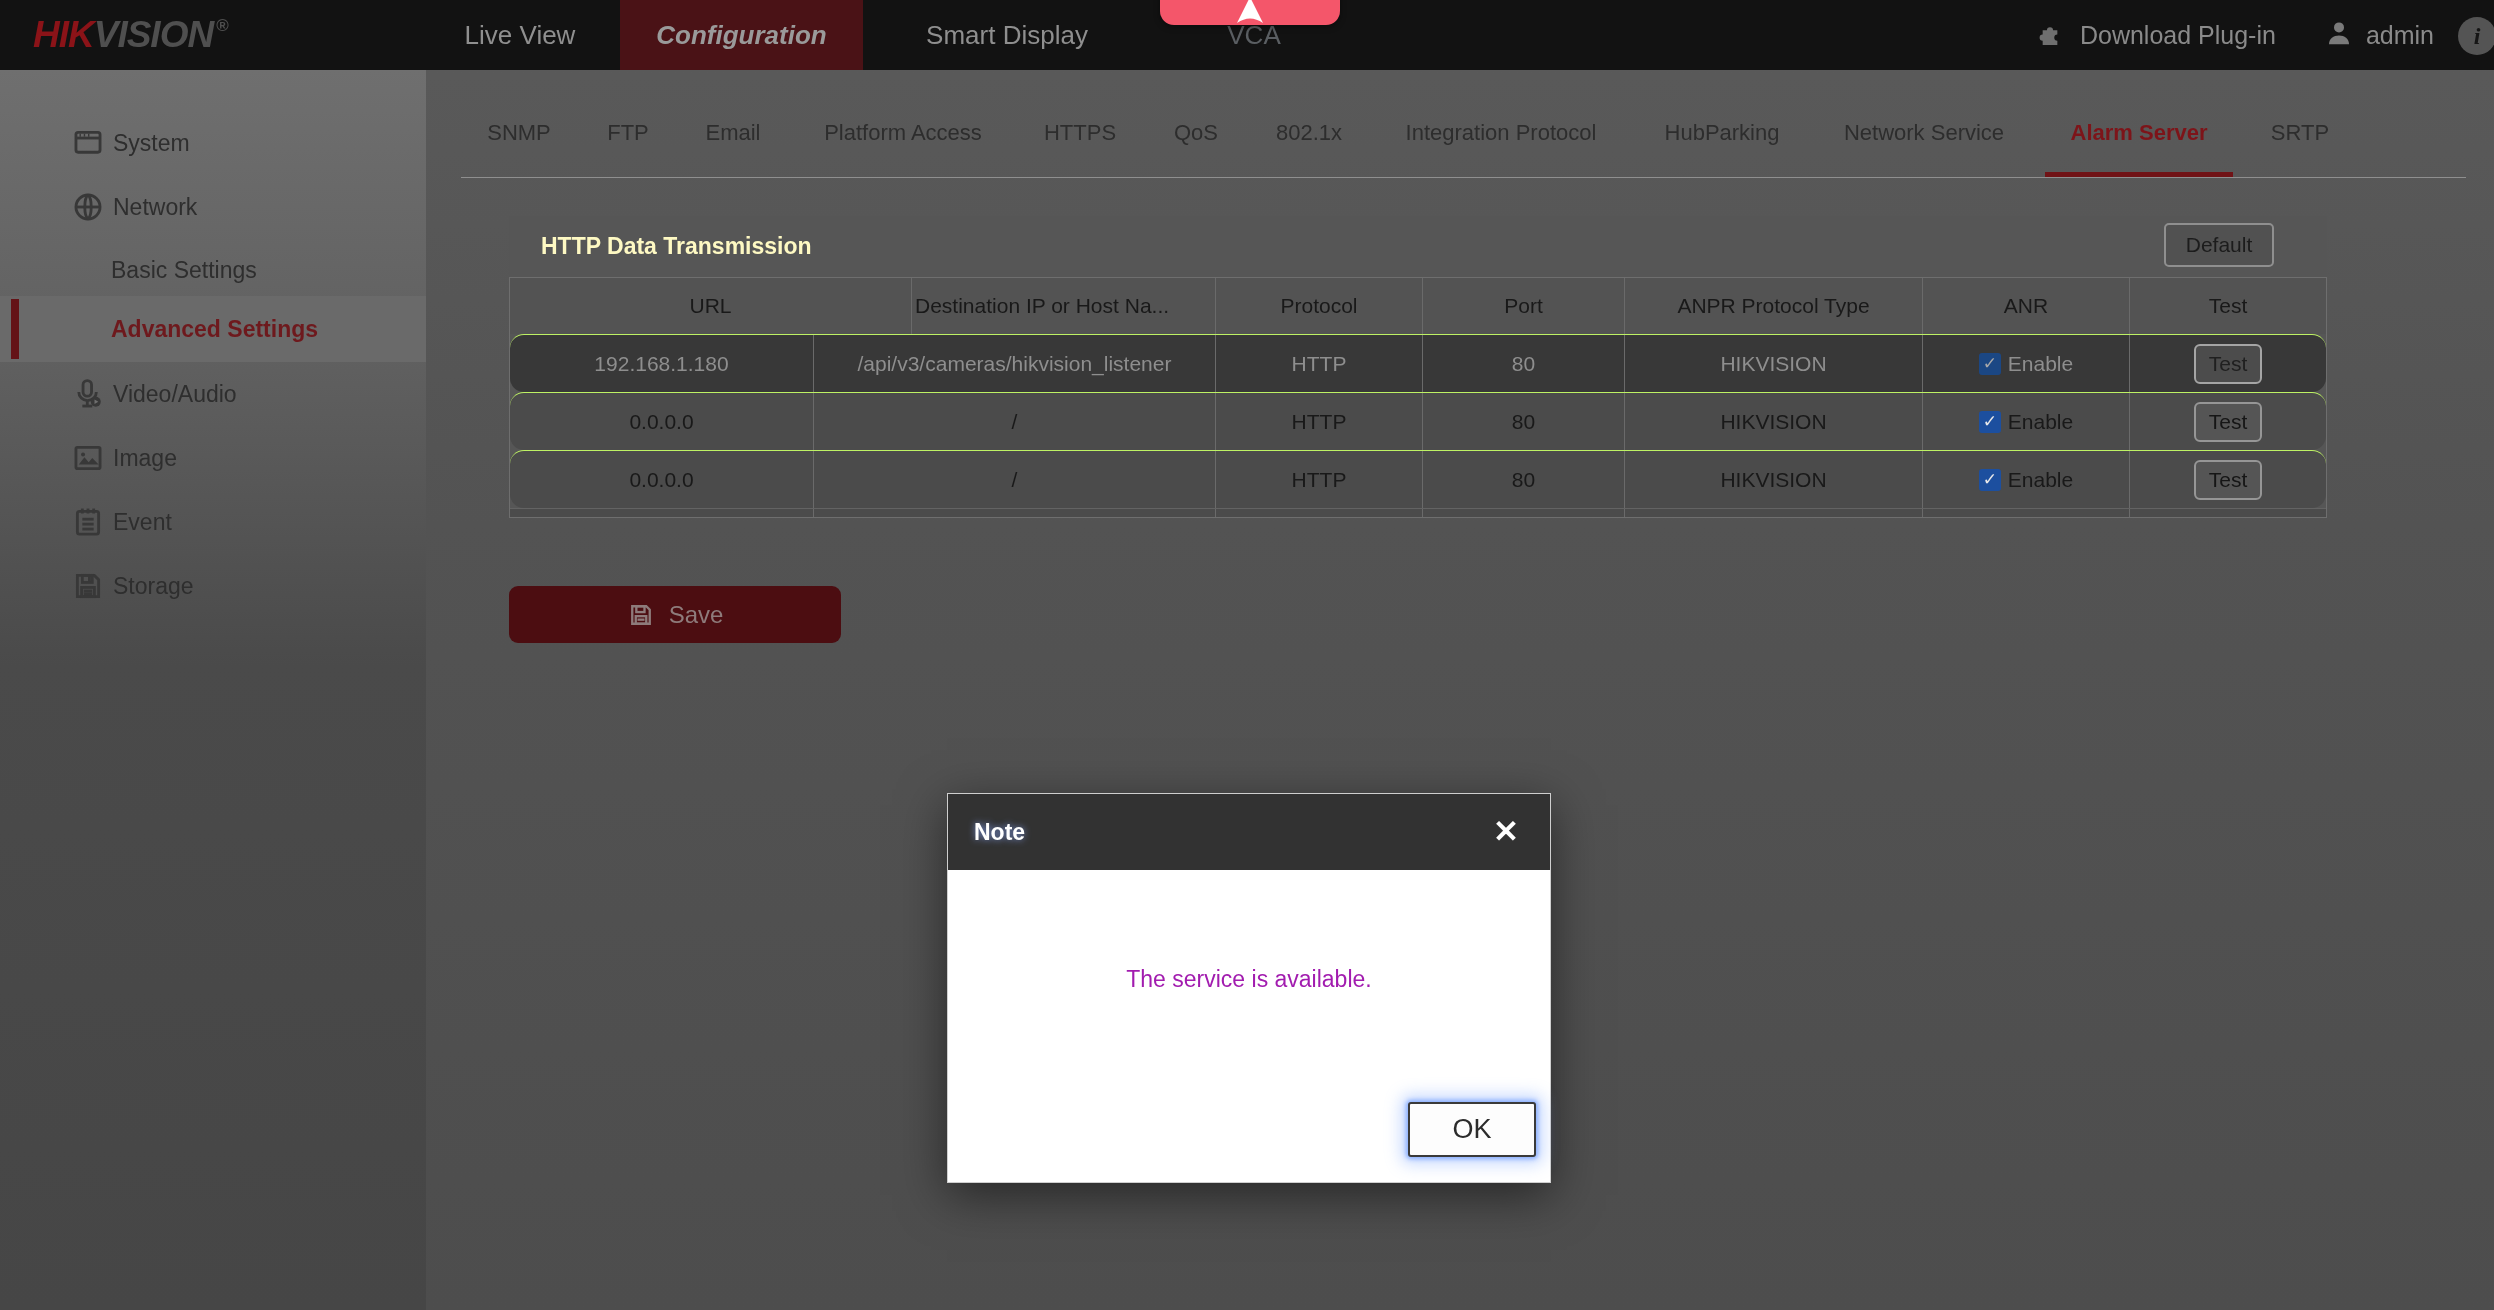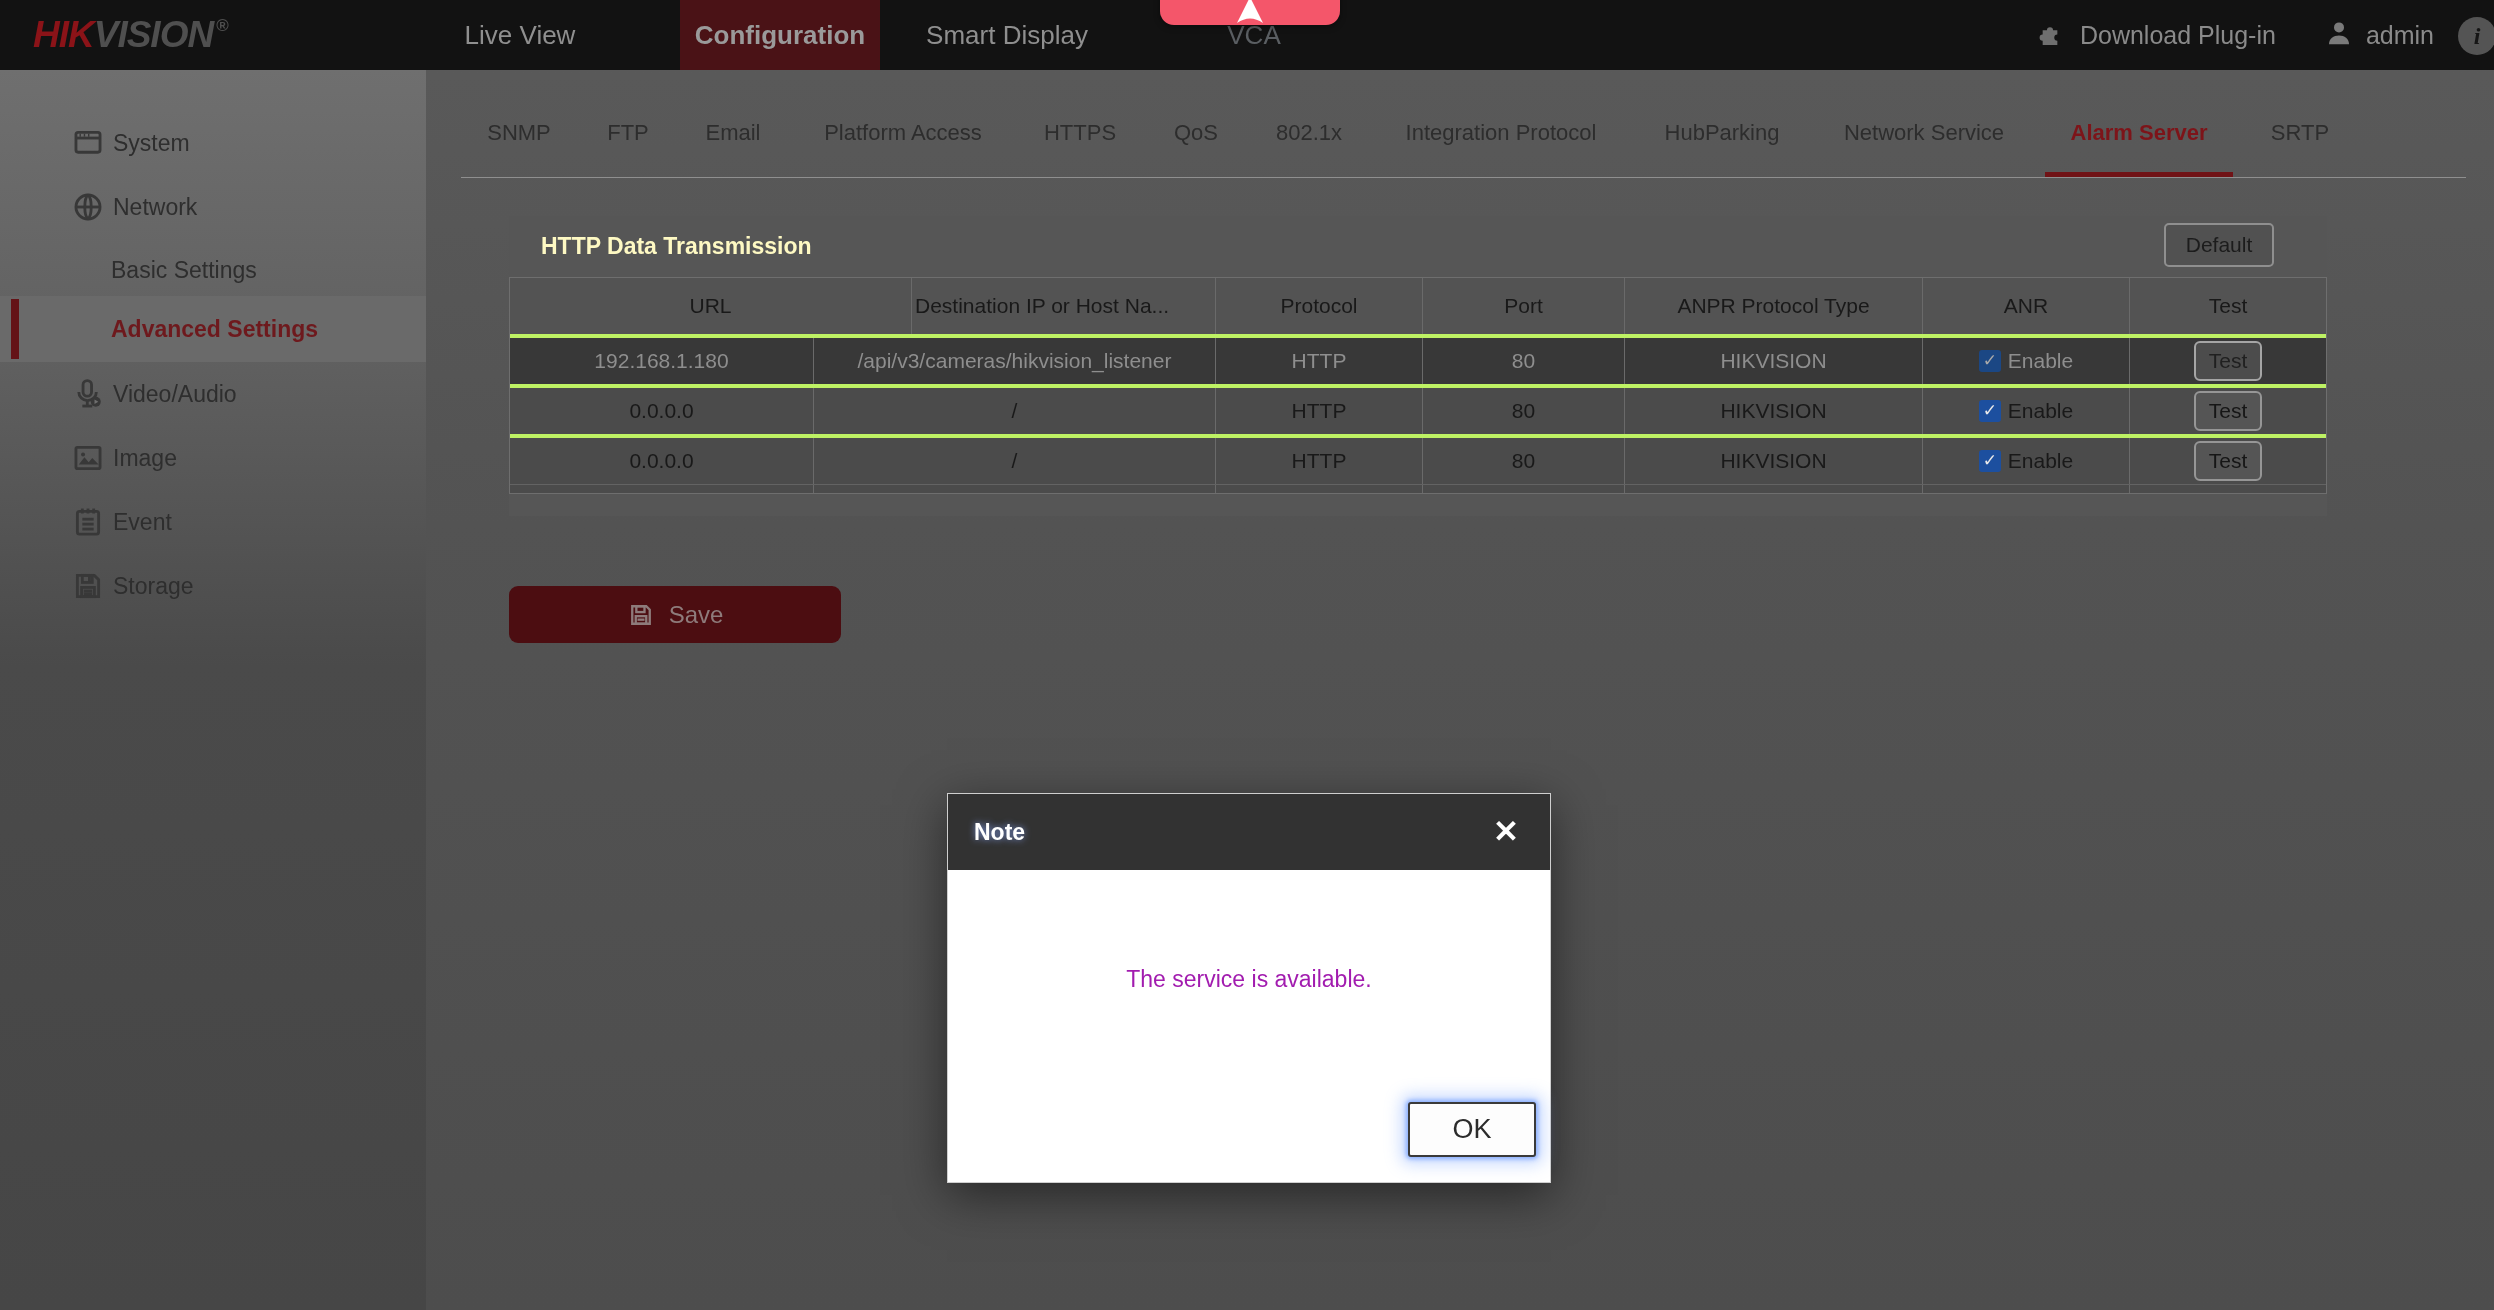--- a/index.html
+++ b/index.html
@@ -52,21 +52,21 @@
   
   .panel { position:absolute; left:509px; top:216px; width:1818px; height:300px; background:#565656; }
   .panel-title { position:absolute; left:32px; top:0; height:61px; line-height:61px;
                  font-size:23px; font-weight:bold; color:#fef9c3; }
   .btn-default { position:absolute; left:1655px; top:7px; width:110px; height:44px; background:#515151;
                  border:2px solid #8f8f8f; border-radius:5px; font-size:21px; color:#1c1c1c;
                  font-family:"Liberation Sans", sans-serif; cursor:pointer; }
   .tbl { position:absolute; left:0; top:61px; width:1818px; border:1px solid #6e6e6e; }
   .trow { display:flex; width:100%; }
   .trow.head { height:56px; background:#535353; }
-  .trow.body { height:50px; background:#4b4b4b; border-top:4px solid #bef264; cursor:pointer; }
+  .trow.body { height:58px; background:#4b4b4b; border-top:1px solid #bef264; cursor:pointer;border-radius:14px; }
   .trow.body.selected { background:#383838; }
   .trow.sliver { height:9px; background:#4b4b4b; border-top:1px solid #636363; }
   .tcell { flex:0 0 auto; display:flex; align-items:center; justify-content:center;
            border-right:1px solid #6a6a6a; font-size:21px; color:#191919; overflow:hidden; white-space:nowrap; }
   .tcell:last-child { border-right:none; }
   .c0{width:304px;} .c1{width:402px;} .c2{width:207px;} .c3{width:202px;} .c4{width:298px;} .c5{width:207px;} .c6{width:196px;}
   .trow.head .c0 { justify-content:flex-start; padding-left:3px; }
   .trow.body.selected .tcell { color:#8e8e8e; }
   .chk { width:22px; height:22px; border-radius:3px; background:#1c4f9f; color:#e9e9e9; font-size:17px;
          line-height:22px; text-align:center; margin-right:7px; flex:0 0 auto; cursor:pointer; }
@@ -101,21 +101,21 @@
 <div id="screen">
 
   <header class="topnav">
     <div class="logo">
       <span class="hik">HIK</span>
         <span class="vision">VISION</span>
         <span class="reg">®</span>
     </div>
 
     <div class="nav-item" style="left:430px;width:180px;">Live View</div>
-    <div class="nav-item cfg" style="left:680px;width:200px;">Configuration</div>
+    <div class="nav-item cfg" style="left:620px;width:243px;font-style:italic;">Configuration</div>
     <div class="nav-item" style="left:907px;width:200px;">Smart Display</div>
     <div class="nav-item vca" style="left:1189px;width:130px;">VCA</div>
 
     <div class="nav-right" style="right:60px;">
       <span class="ic icon-gap">
         <svg width="32" height="32" viewBox="0 0 24 24" fill="#6f6f6f">
           <path d="M5 10h3.2a2.3 2.3 0 1 1 4.6 0H16v3.2a2.3 2.3 0 1 0 0 4.6V21H5v-3.2a2.3 2.3 0 1 1 0-4.6V10z"></path>
         </svg>
       </span>
       <span class="txt" style="margin-right:48px;">Download Plug-in</span>

